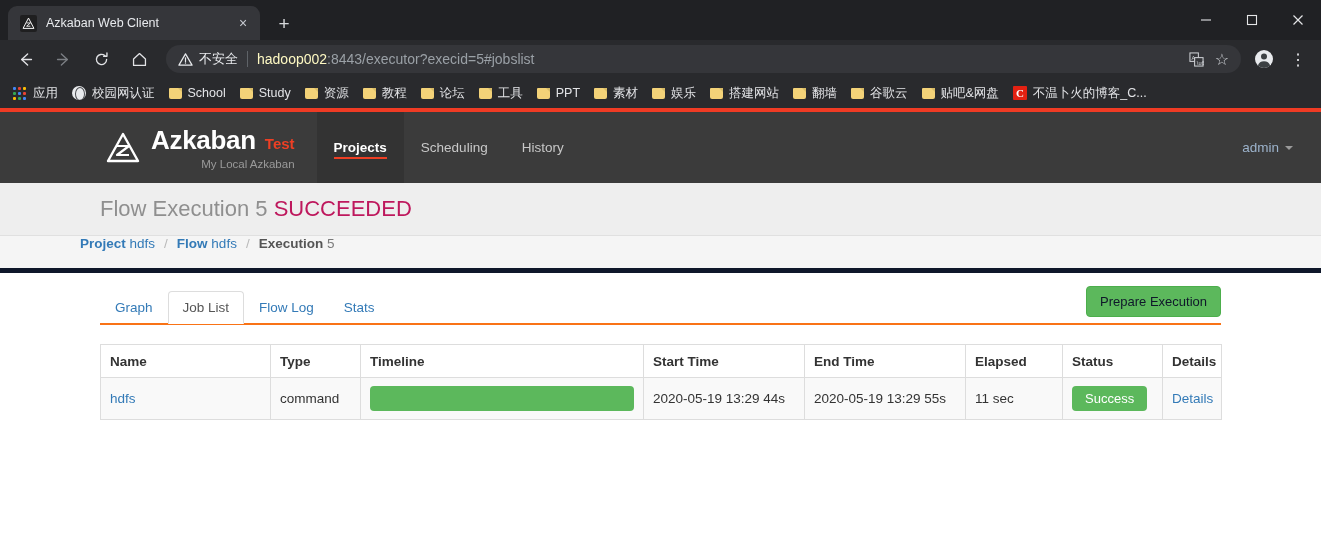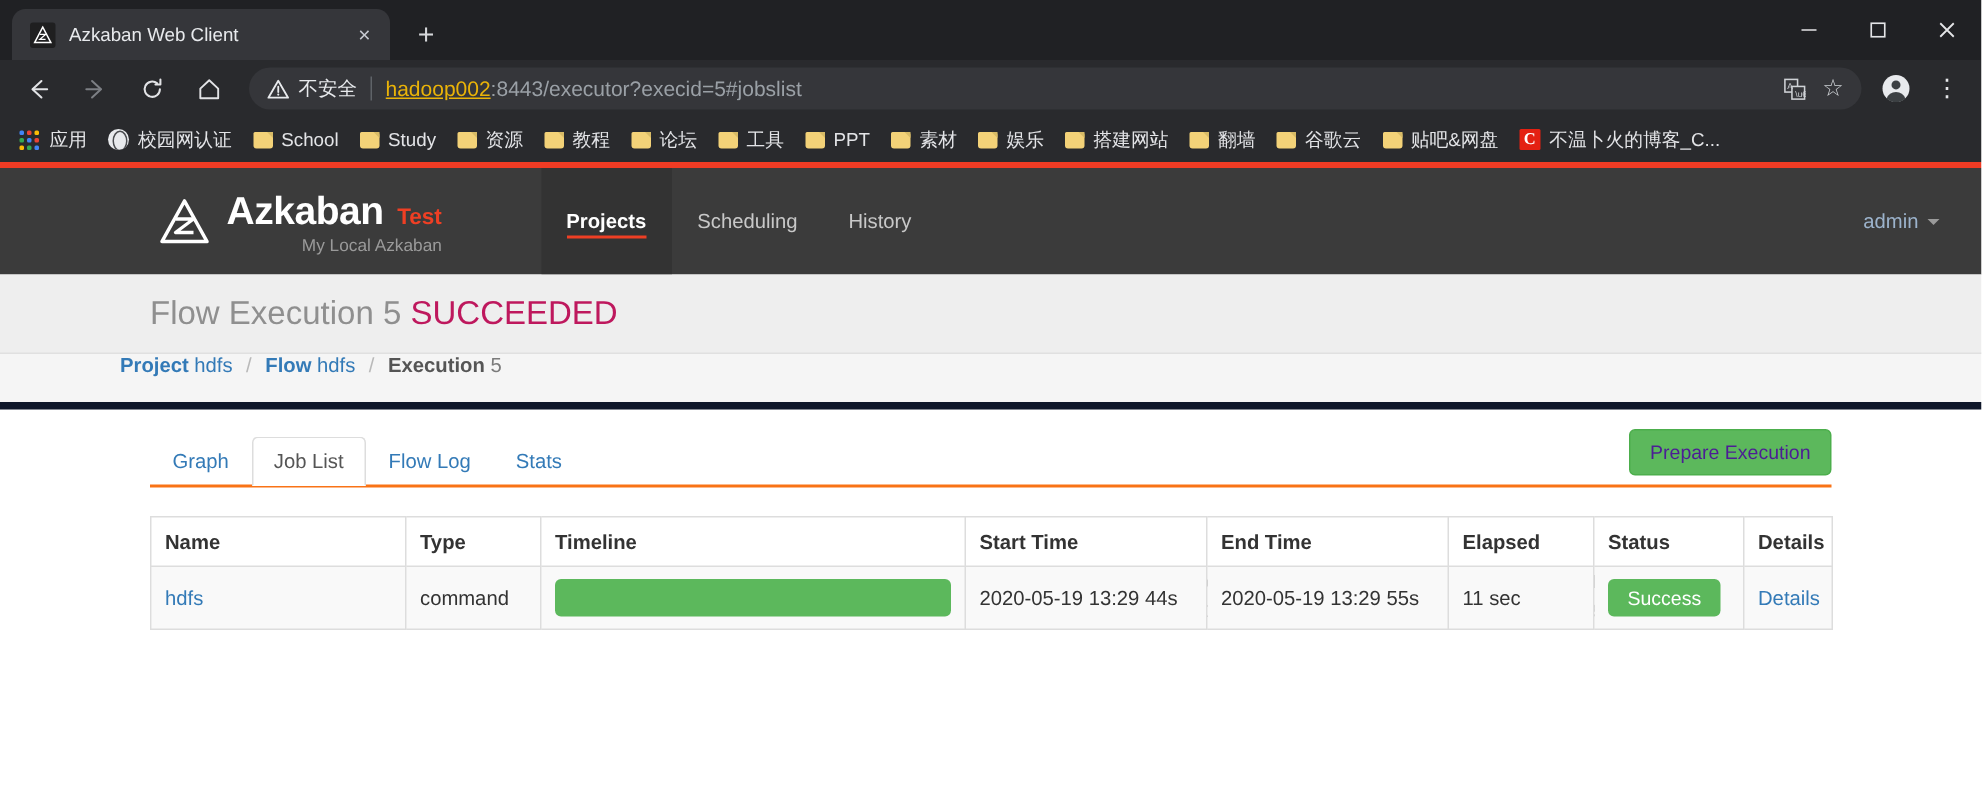--- a/index.html
+++ b/index.html
@@ -66,21 +66,21 @@
     flex: 1 1 auto; height: 28px; background: #35363a;
     border-radius: 14px; display: flex; align-items: center;
     padding: 0 6px 0 12px; margin: 0 6px 0 8px; min-width: 0;
   }
   .warn-tri { margin-right: 6px; display: flex; align-items: center; }
   .notsecure { color: #e8eaed; font-size: 13px; white-space: nowrap; }
   .omni-div {
     width: 1px; height: 16px; background: #5f6368; margin: 0 9px;
   }
   .url { font-size: 14px; white-space: nowrap; overflow: hidden; }
-  .url .host { color: #eab308; text-decoration: underline; }
+  .url .host { color: #fef9c3; }
   .url .rest { color: #9aa0a6; }
   .omni-right { margin-left: auto; display: flex; align-items: center; }
   .omni-icon {
     width: 26px; height: 26px; display: flex; align-items: center;
     justify-content: center; color: #cfd2d6;
   }
   .tb-icon {
     width: 30px; height: 30px; margin: 0 2px;
     display: flex; align-items: center; justify-content: center;
     color: #e6e7ea;
@@ -129,21 +129,20 @@
     border-radius: 1px; font-family: "Liberation Serif", serif;
   }
 
   
   .page { background: #fff; height: 426px; position: relative; }
   .redline { height: 4px; background: #ef3b24; }
 
   .az-nav {
     height: 71px; background: #3b3b3b; display: flex; align-items: stretch;
     position: relative;
-    gap: 44px;
   }
   .az-brand {
     display: flex; align-items: center; padding-left: 105px;
     padding-right: 22px;
   }
   .az-logo { width: 36px; height: 34px; margin-right: 10px; }
   .brand-text { display: flex; flex-direction: column; justify-content: center; }
   .brand-line1 { display: flex; align-items: baseline; }
   .brand-name {
     color: #fff; font-size: 26px; font-weight: bold; letter-spacing: -0.3px;
@@ -207,21 +206,21 @@
     padding: 7px 14px 7px; font-size: 13.5px; color: #337ab7;
     line-height: 17px; border: 1px solid transparent; margin-bottom: -1px;
     border-radius: 4px 4px 0 0;
   }
   .tabrow .t.active {
     color: #555; background: #fff;
     border-color: #ddd #ddd #fff;
   }
   .prep-btn {
     position: absolute; right: 0; bottom: 6px;
-    background: #5cb85c; border: 1px solid #4cae4c; color: #4c1d95;
+    background: #5cb85c; border: 1px solid #4cae4c; color: #0f172a;
     font-size: 13px; padding: 7px 13px; border-radius: 4px;
   }
 
   table.joblist {
     width: 100%; border-collapse: collapse; margin-top: 19px;
     font-size: 13.5px; table-layout: fixed;
   }
   table.joblist th, table.joblist td {
     border: 1px solid #dddddd; padding: 8px 9px; text-align: left;
     vertical-align: middle;

